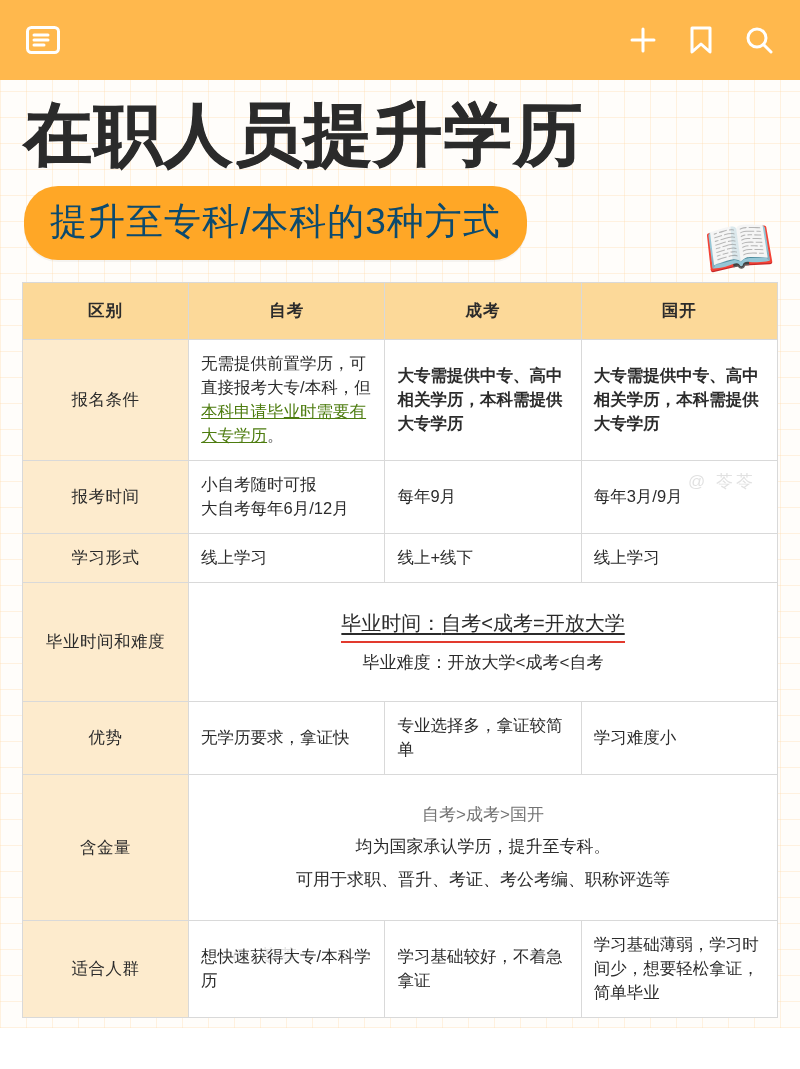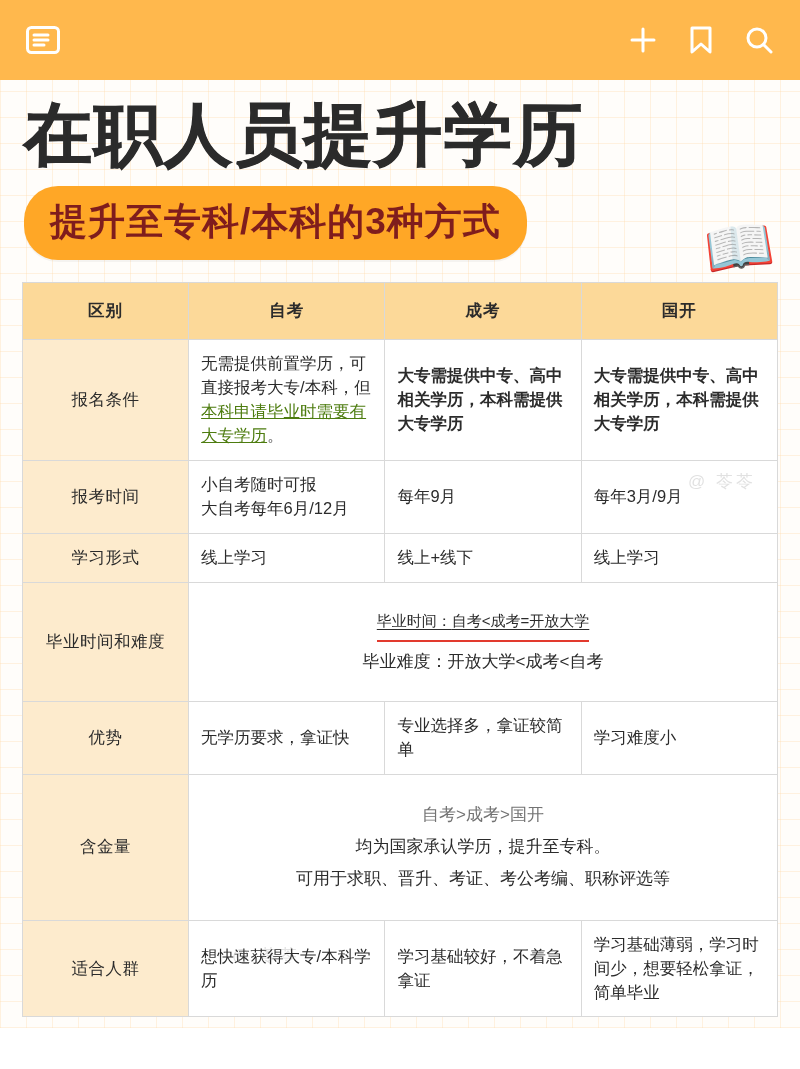--- a/index.html
+++ b/index.html
@@ -44,23 +44,23 @@
     -webkit-text-stroke: 1px #2b2b2b;
   }
   .subline-row {
     margin-top: 14px;
     position: relative;
     display: flex;
     align-items: center;
   }
   .subline {
     background: #FFA726;
-    color: #7f1d1d;
+    color: #0c4a6e;
     font-size: 37px;
-    font-weight: bold;
+    font-weight: normal;
     letter-spacing: 1px;
     padding: 11px 26px 13px 26px;
     border-radius: 34px;
     white-space: nowrap;
     box-shadow: 0 2px 0 rgba(0,0,0,0.04);
   }
   .book-emoji {
     position: absolute;
     right: 6px;
     bottom: -16px;
@@ -112,23 +112,23 @@
     text-align: left;
   }
   td.cell.bold { font-weight: bold; }
   .red { color: #4d7c0f; }
   .u { text-decoration: underline; }
 
   .grad-block { padding: 14px 8px; text-align: center; }
   .grad-line1 {
     display: inline-block;
     border-bottom: 2.5px solid #E23A2E;
-    padding-bottom: 9px;
+    padding-bottom: 3px;
     margin-bottom: 8px;
-    font-size: 15px;
+    font-size: 20px;
   }
   .grad-line1 .lbl { text-decoration: underline; text-underline-offset: 3px; }
   .grad-line2 { font-size: 17px; }
 
   .value-block { padding: 12px 8px; text-align: center; line-height: 1.9; }
   .value-block .v1 { color: #737373; font-size: 17px; }
   .value-block .v2, .value-block .v3 { font-size: 17px; }
 
   
   .wm {

